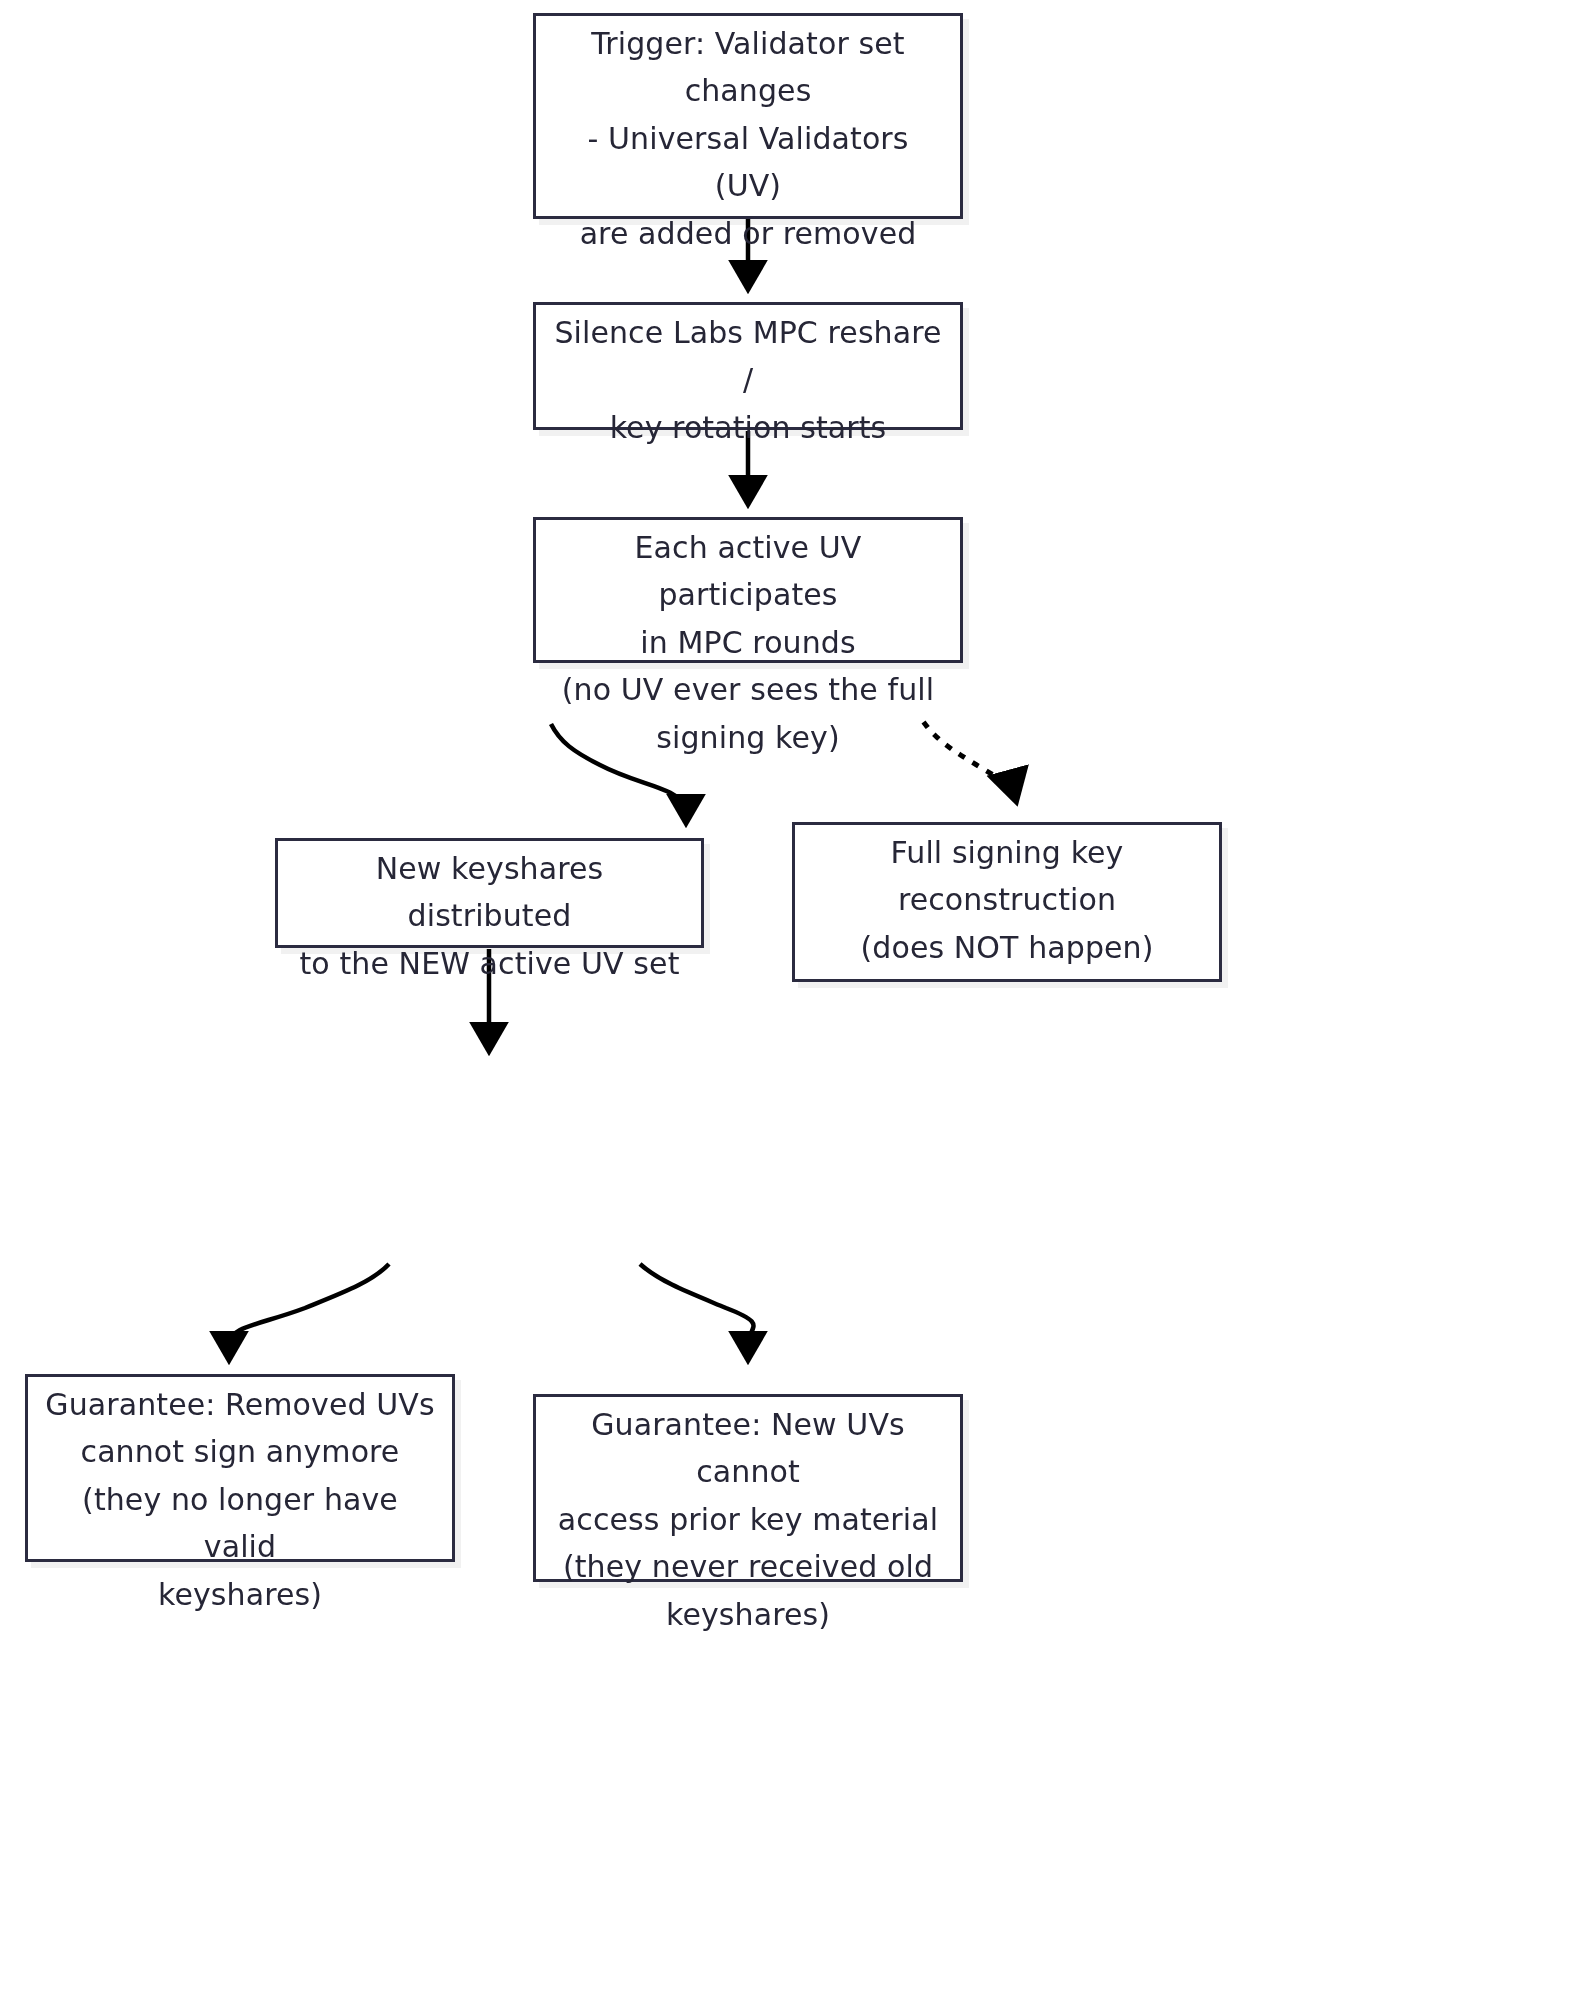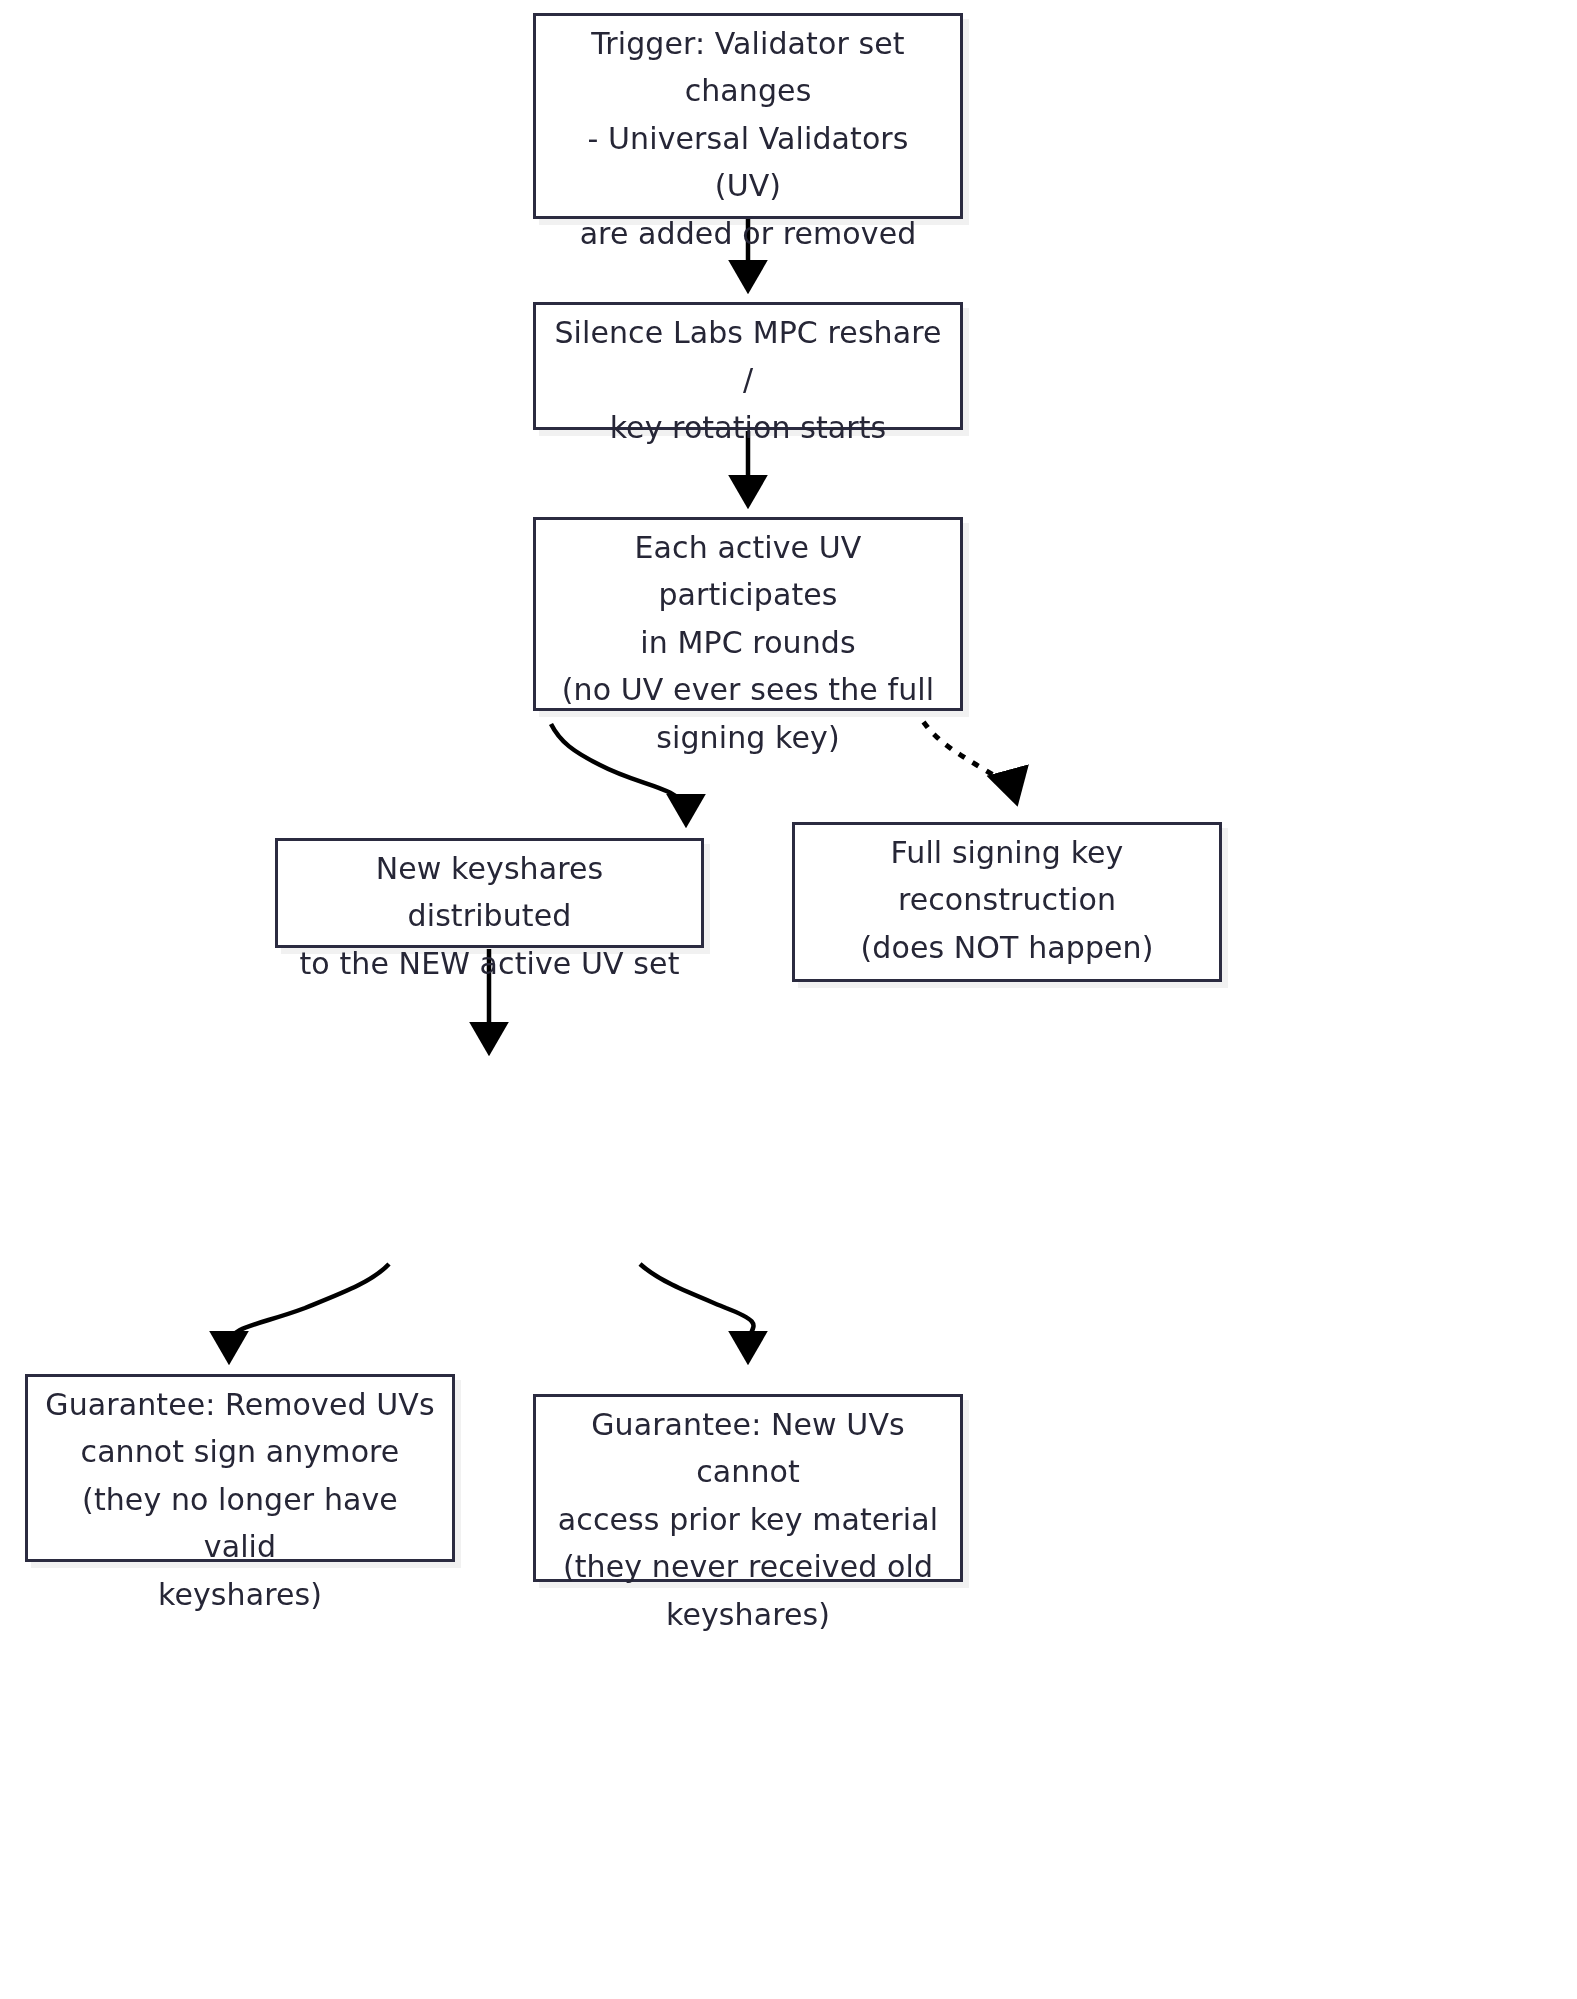--- a/index.html
+++ b/index.html
@@ -39,21 +39,21 @@
     font-size: 30px;
     line-height: 1.58;
     text-align: center;
     white-space: pre-line;
     padding: 4px 14px;
     letter-spacing: 0.1px;
   }
   
   #node-trigger        { left:533px;  top:13px;   width:430px; height:206px; }
   #node-reshare-start  { left:533px;  top:302px;  width:430px; height:128px; }
-  #node-mpc-rounds     { left:533px;  top:517px;  width:430px; height:194px; }
+  #node-mpc-rounds     { left:533px;  top:517px;  width:430px; height:146px; }
   #node-new-keyshares  { left:275px;  top:838px;  width:429px; height:110px; }
   #node-no-reconstruct { left:792px;  top:822px;  width:430px; height:160px; }
   #node-result         { left:275px;  top:1065px; width:429px; height:198px; }
   #node-guarantee-removed { left:14px;  top:1374px; width:430px; height:188px;margin-left:11px; }
   #node-guarantee-new     { left:533px; top:1374px; width:430px; height:188px;margin-top:20px; }
 </style>
 </head>
 <body>
 
 <div id="canvas">

